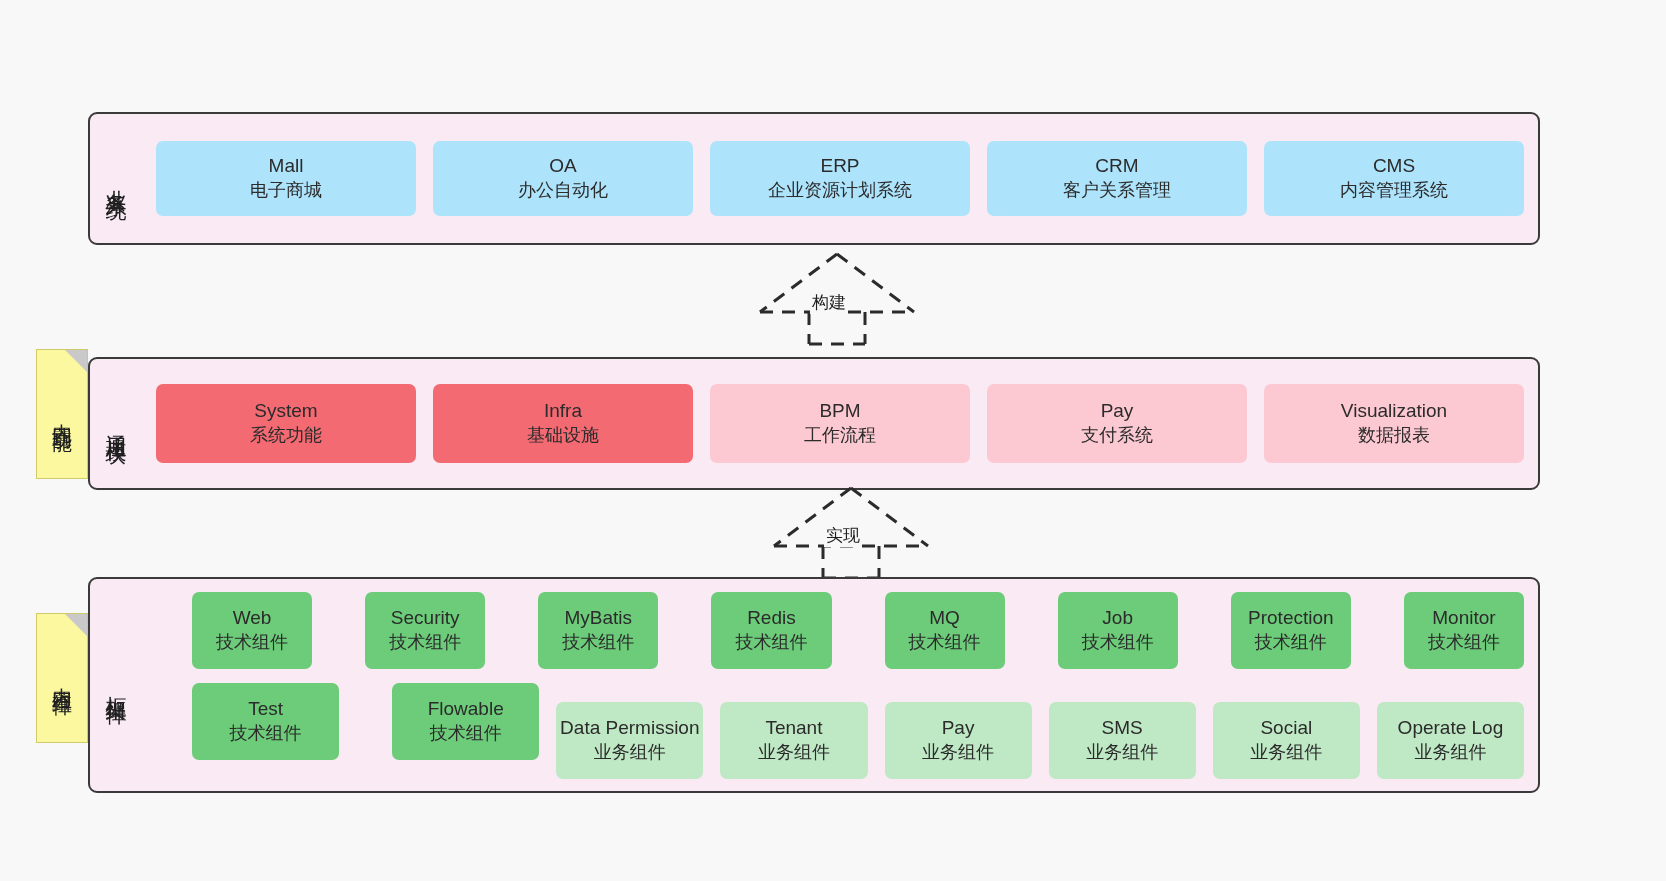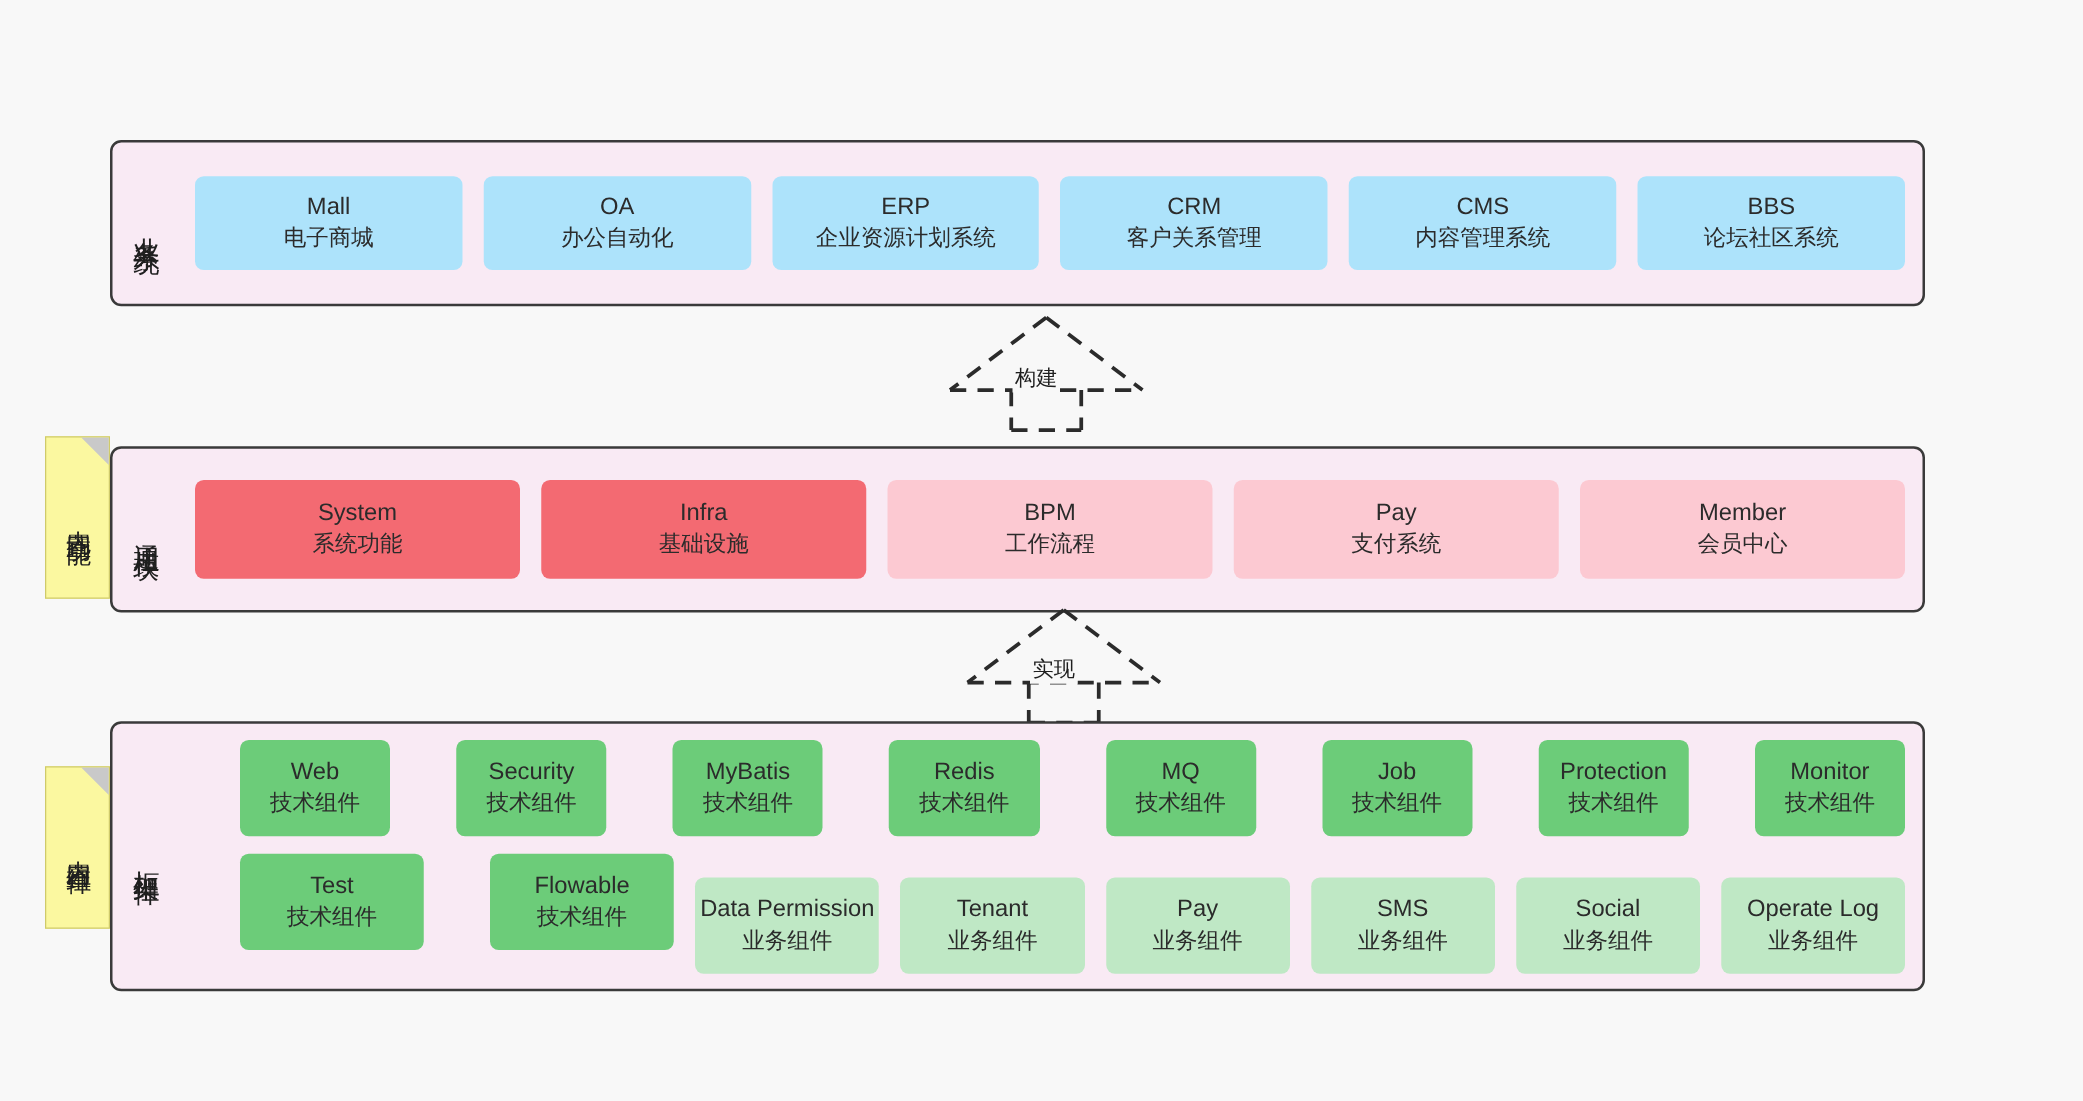--- a/index.html
+++ b/index.html
@@ -152,24 +152,20 @@
           <span class="t2">企业资源计划系统</span>
         </div>
         <div class="card c-blue">
           <span class="t1">CRM</span>
           <span class="t2">客户关系管理</span>
         </div>
         <div class="card c-blue">
           <span class="t1">CMS</span>
           <span class="t2">内容管理系统</span>
         </div>
-        <div class="card c-blue">
-          <span class="t1">BBS</span>
-          <span class="t2">论坛社区系统</span>
-        </div>
       </div>
     </div>
   </div>
 
   <svg class="connector" id="conn-build" viewBox="0 0 170 96">
     <path d="M85 4 L162 62" stroke="#2b2b2b" stroke-width="3" fill="none" stroke-dasharray="13,9"></path>
     <path d="M85 4 L8 62" stroke="#2b2b2b" stroke-width="3" fill="none" stroke-dasharray="13,9"></path>
     <path d="M8 62 L162 62" stroke="#2b2b2b" stroke-width="3" fill="none" stroke-dasharray="13,9"></path>
     <path d="M57 62 L57 94 M113 62 L113 94 M57 94 L113 94" stroke="#2b2b2b" stroke-width="3" fill="none" stroke-dasharray="13,9"></path>
   </svg>
@@ -194,22 +190,22 @@
         </div>
         <div class="card c-pink">
           <span class="t1">BPM</span>
           <span class="t2">工作流程</span>
         </div>
         <div class="card c-pink">
           <span class="t1">Pay</span>
           <span class="t2">支付系统</span>
         </div>
         <div class="card c-pink">
-          <span class="t1">Member</span>
-          <span class="t2">会员中心</span>
+          <span class="t1">Visualization</span>
+          <span class="t2">数据报表</span>
         </div>
       </div>
     </div>
   </div>
 
   <svg class="connector" id="conn-impl" viewBox="0 0 170 96">
     <path d="M85 4 L162 62" stroke="#2b2b2b" stroke-width="3" fill="none" stroke-dasharray="13,9"></path>
     <path d="M85 4 L8 62" stroke="#2b2b2b" stroke-width="3" fill="none" stroke-dasharray="13,9"></path>
     <path d="M8 62 L162 62" stroke="#2b2b2b" stroke-width="3" fill="none" stroke-dasharray="13,9"></path>
     <path d="M57 62 L57 94 M113 62 L113 94 M57 94 L113 94" stroke="#2b2b2b" stroke-width="3" fill="none" stroke-dasharray="13,9"></path>

